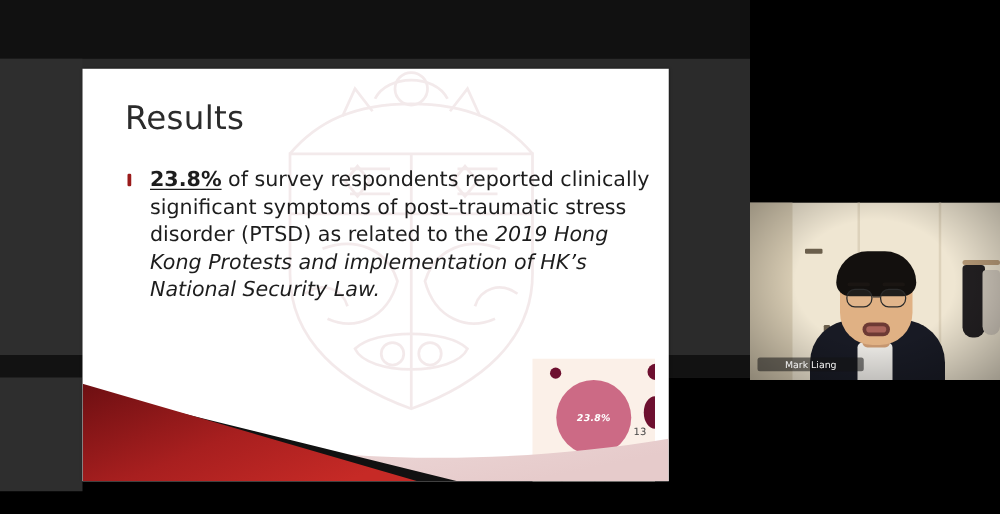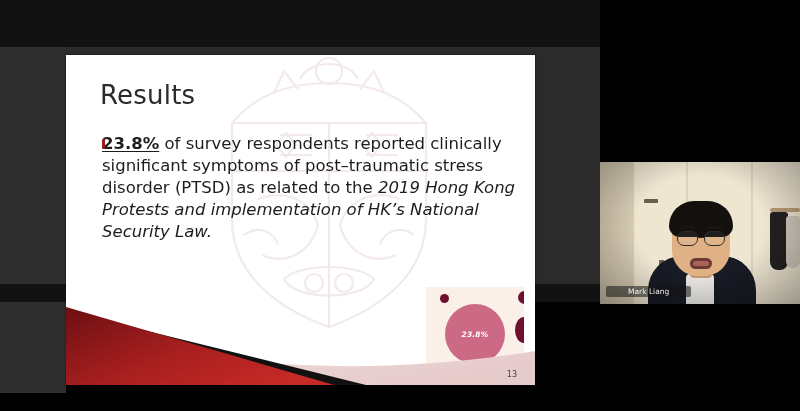--- a/index.html
+++ b/index.html
@@ -57,20 +57,21 @@
 
   .bullet-block{
     position:absolute; left:36px; top:78px; width:420px;
   }
   .bullet-mark{
     position:absolute; left:0; top:6px;
     width:3px; height:10px; background:#9a1b1b;
     border-radius:1px;
   }
   .bullet-text{
+    margin-left:18px;
     font-size:16.5px; line-height:1.33;
     color:#1d1d1d;
     font-family:"DejaVu Sans", sans-serif;
   }
   .stat-lead{
     font-weight:700;
     text-decoration:underline;
     text-underline-offset:2px;
   }
   .ital{ font-style:italic; }
@@ -115,21 +116,21 @@
     font-family:"DejaVu Sans", sans-serif;
   }
 
   
   .corner-wrap{
     position:absolute; left:0; bottom:0; width:469px; height:96px;
     overflow:hidden; pointer-events:none;
   }
 
   .page-num{
-    position:absolute; right:18px; bottom:6px;
+    position:absolute; right:18px; bottom:35px;
     font-size:8px; color:#444;
   }
 
   
   .video-col{
     position:absolute; left:600px; top:0; width:200px; height:411px;
     background:#000;
   }
   .video-tile{
     position:absolute; left:0; top:162px; width:200px; height:142px;

